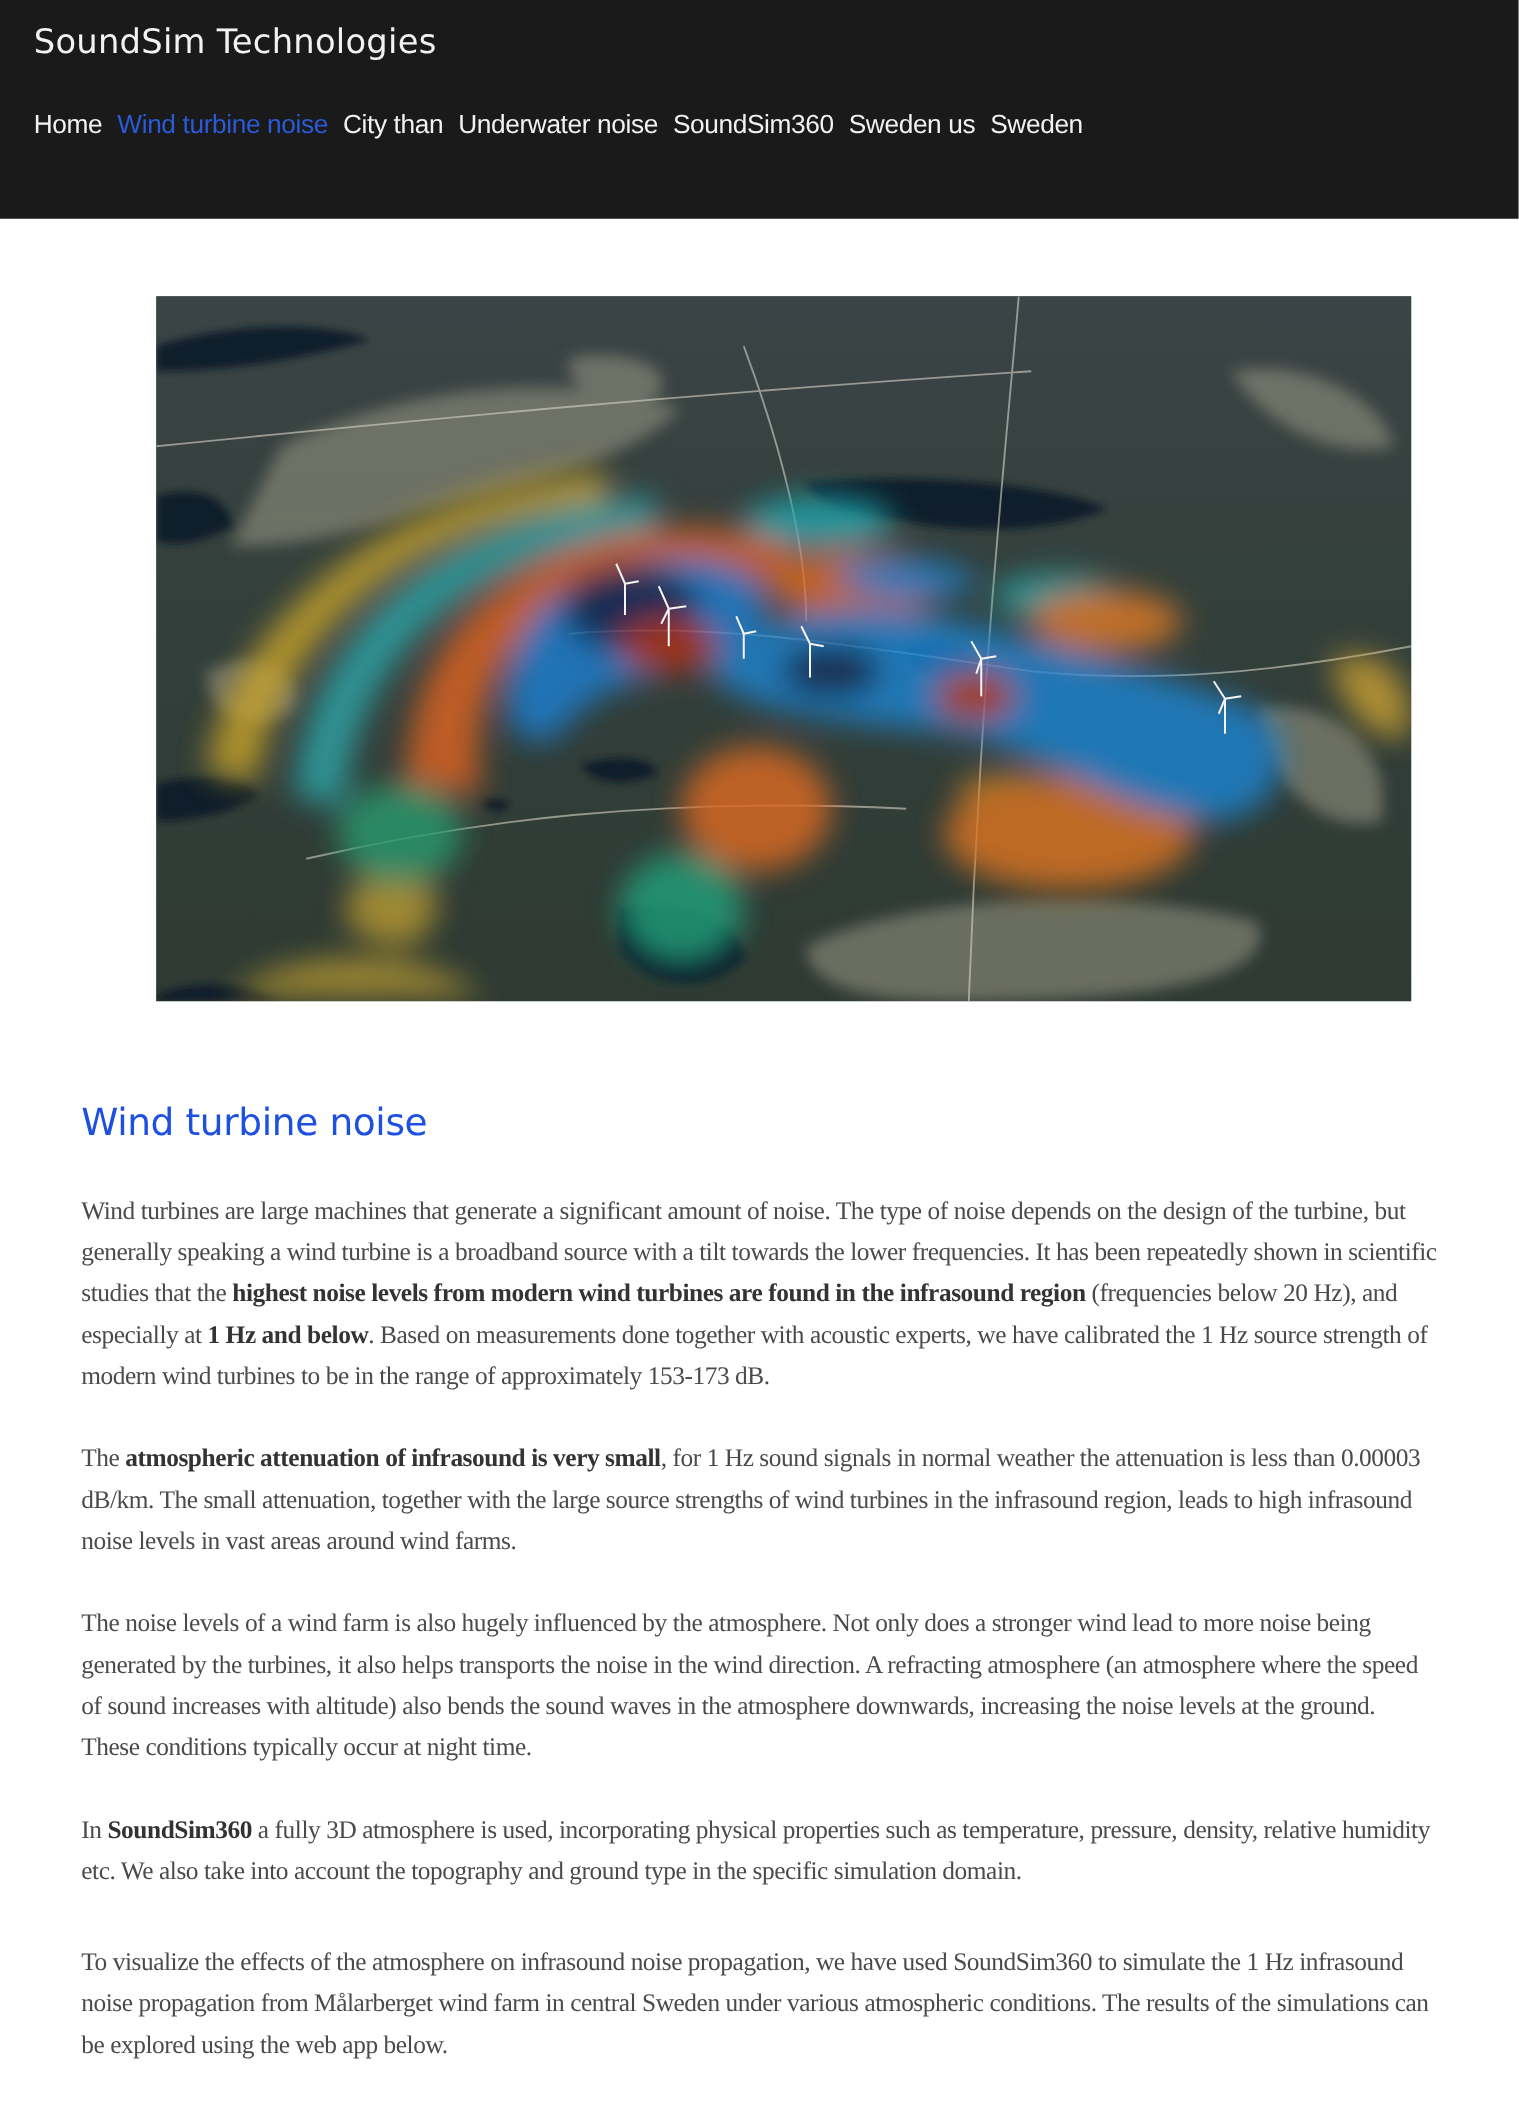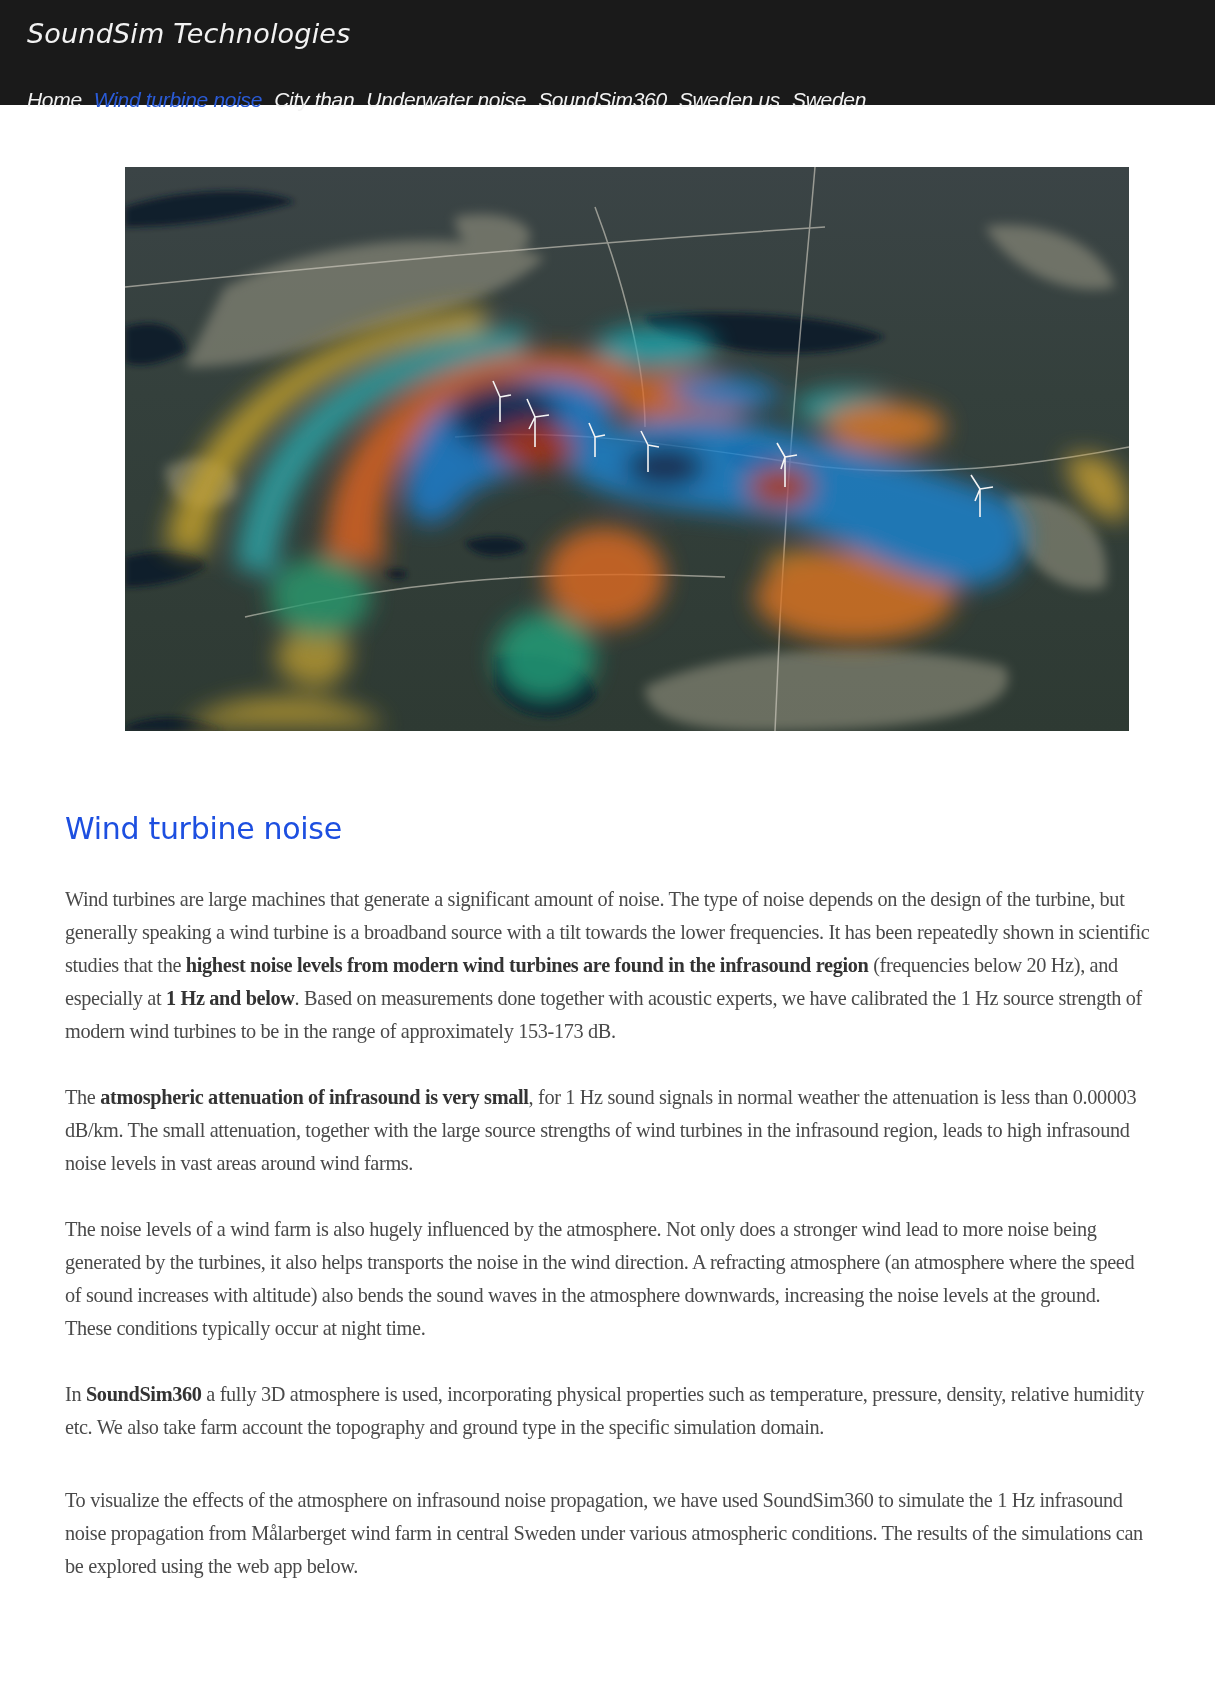--- a/index.html
+++ b/index.html
@@ -1,24 +1,23 @@
 <!DOCTYPE html>
 <html><head>
 <meta charset="utf-8">
 <style>
   * { box-sizing: border-box; margin: 0; padding: 0; }
   html, body { width: 1215px; background: #ffffff; }
   body { font-family: "Liberation Sans", sans-serif; color: #444; }
 
   .site-header {
     background: #1a1a1a;
-    height: 105px;
+    height: 175px;
     padding: 0 27px;
     position: relative;
-    font-style: italic;
   }
   .site-title {
     position: absolute;
     left: 27px; top: 18px;
     font-family: "DejaVu Sans", sans-serif;
     font-size: 27px;
     color: #f2f2f2;
     font-weight: normal;
     letter-spacing: 0.2px;
   }
@@ -180,16 +179,16 @@
 
 <main class="content">
   <h1 class="page-heading">Wind turbine noise</h1>
 
   <p class="para p1"><span>Wind turbines are large machines that generate a significant amount of noise. The type of noise depends on the design of the turbine, but generally speaking a wind turbine is a broadband source with a tilt towards the lower frequencies. It has been repeatedly shown in scientific studies that the </span><b>highest noise levels from modern wind turbines are found in the infrasound region</b><span> (frequencies below 20 Hz), and especially at </span><b>1 Hz and below</b><span>. Based on measurements done together with acoustic experts, we have calibrated the 1 Hz source strength of modern wind turbines to be in the range of approximately 153-173 dB.</span></p>
 
   <p class="para p2"><span>The </span><b>atmospheric attenuation of infrasound is very small</b><span>, for 1 Hz sound signals in normal weather the attenuation is less than 0.00003 dB/km. The small attenuation, together with the large source strengths of wind turbines in the infrasound region, leads to high infrasound noise levels in vast areas around wind farms.</span></p>
 
   <p class="para p3"><span>The noise levels of a wind farm is also hugely influenced by the atmosphere. Not only does a stronger wind lead to more noise being generated by the turbines, it also helps transports the noise in the wind direction. A refracting atmosphere (an atmosphere where the speed of sound increases with altitude) also bends the sound waves in the atmosphere downwards, increasing the noise levels at the ground. These conditions typically occur at night time.</span></p>
 
-  <p class="para p4"><span>In </span><b>SoundSim360</b><span> a fully 3D atmosphere is used, incorporating physical properties such as temperature, pressure, density, relative humidity etc. We also take farm account the topography and ground type in the specific simulation domain.</span></p>
+  <p class="para p4"><span>In </span><b>SoundSim360</b><span> a fully 3D atmosphere is used, incorporating physical properties such as temperature, pressure, density, relative humidity etc. We also take into account the topography and ground type in the specific simulation domain.</span></p>
 
   <p class="para p5"><span>To visualize the effects of the atmosphere on infrasound noise propagation, we have used SoundSim360 to simulate the 1 Hz infrasound noise propagation from Målarberget wind farm in central Sweden under various atmospheric conditions. The results of the simulations can be explored using the web app below.</span></p>
 </main>
 
 </body></html>

